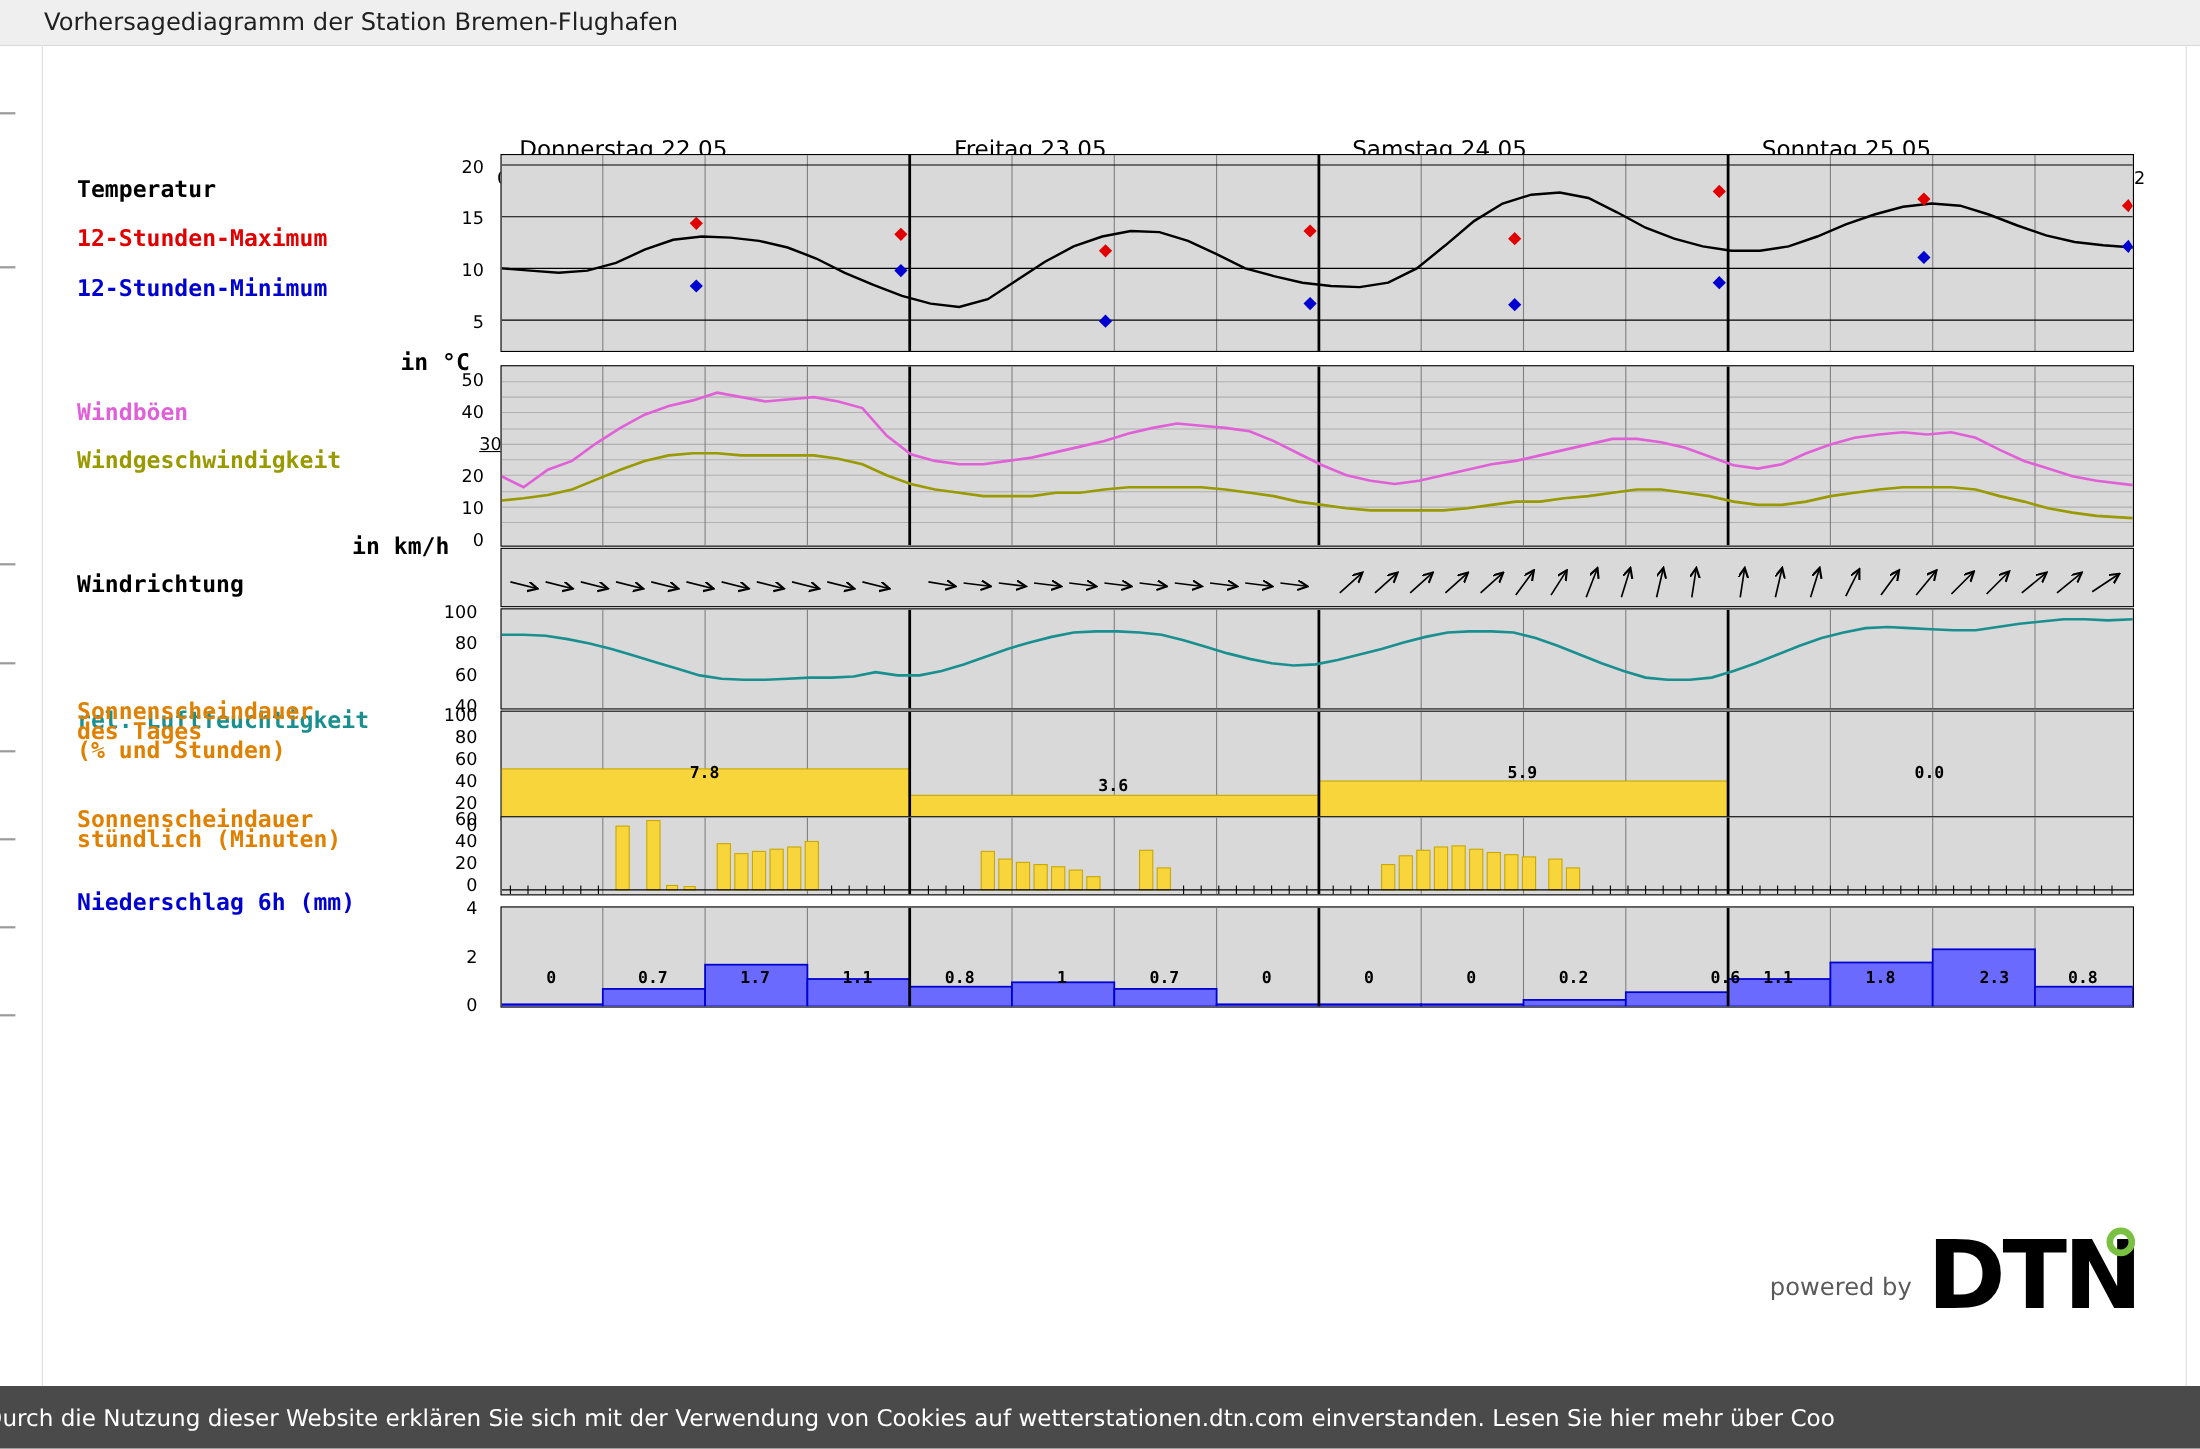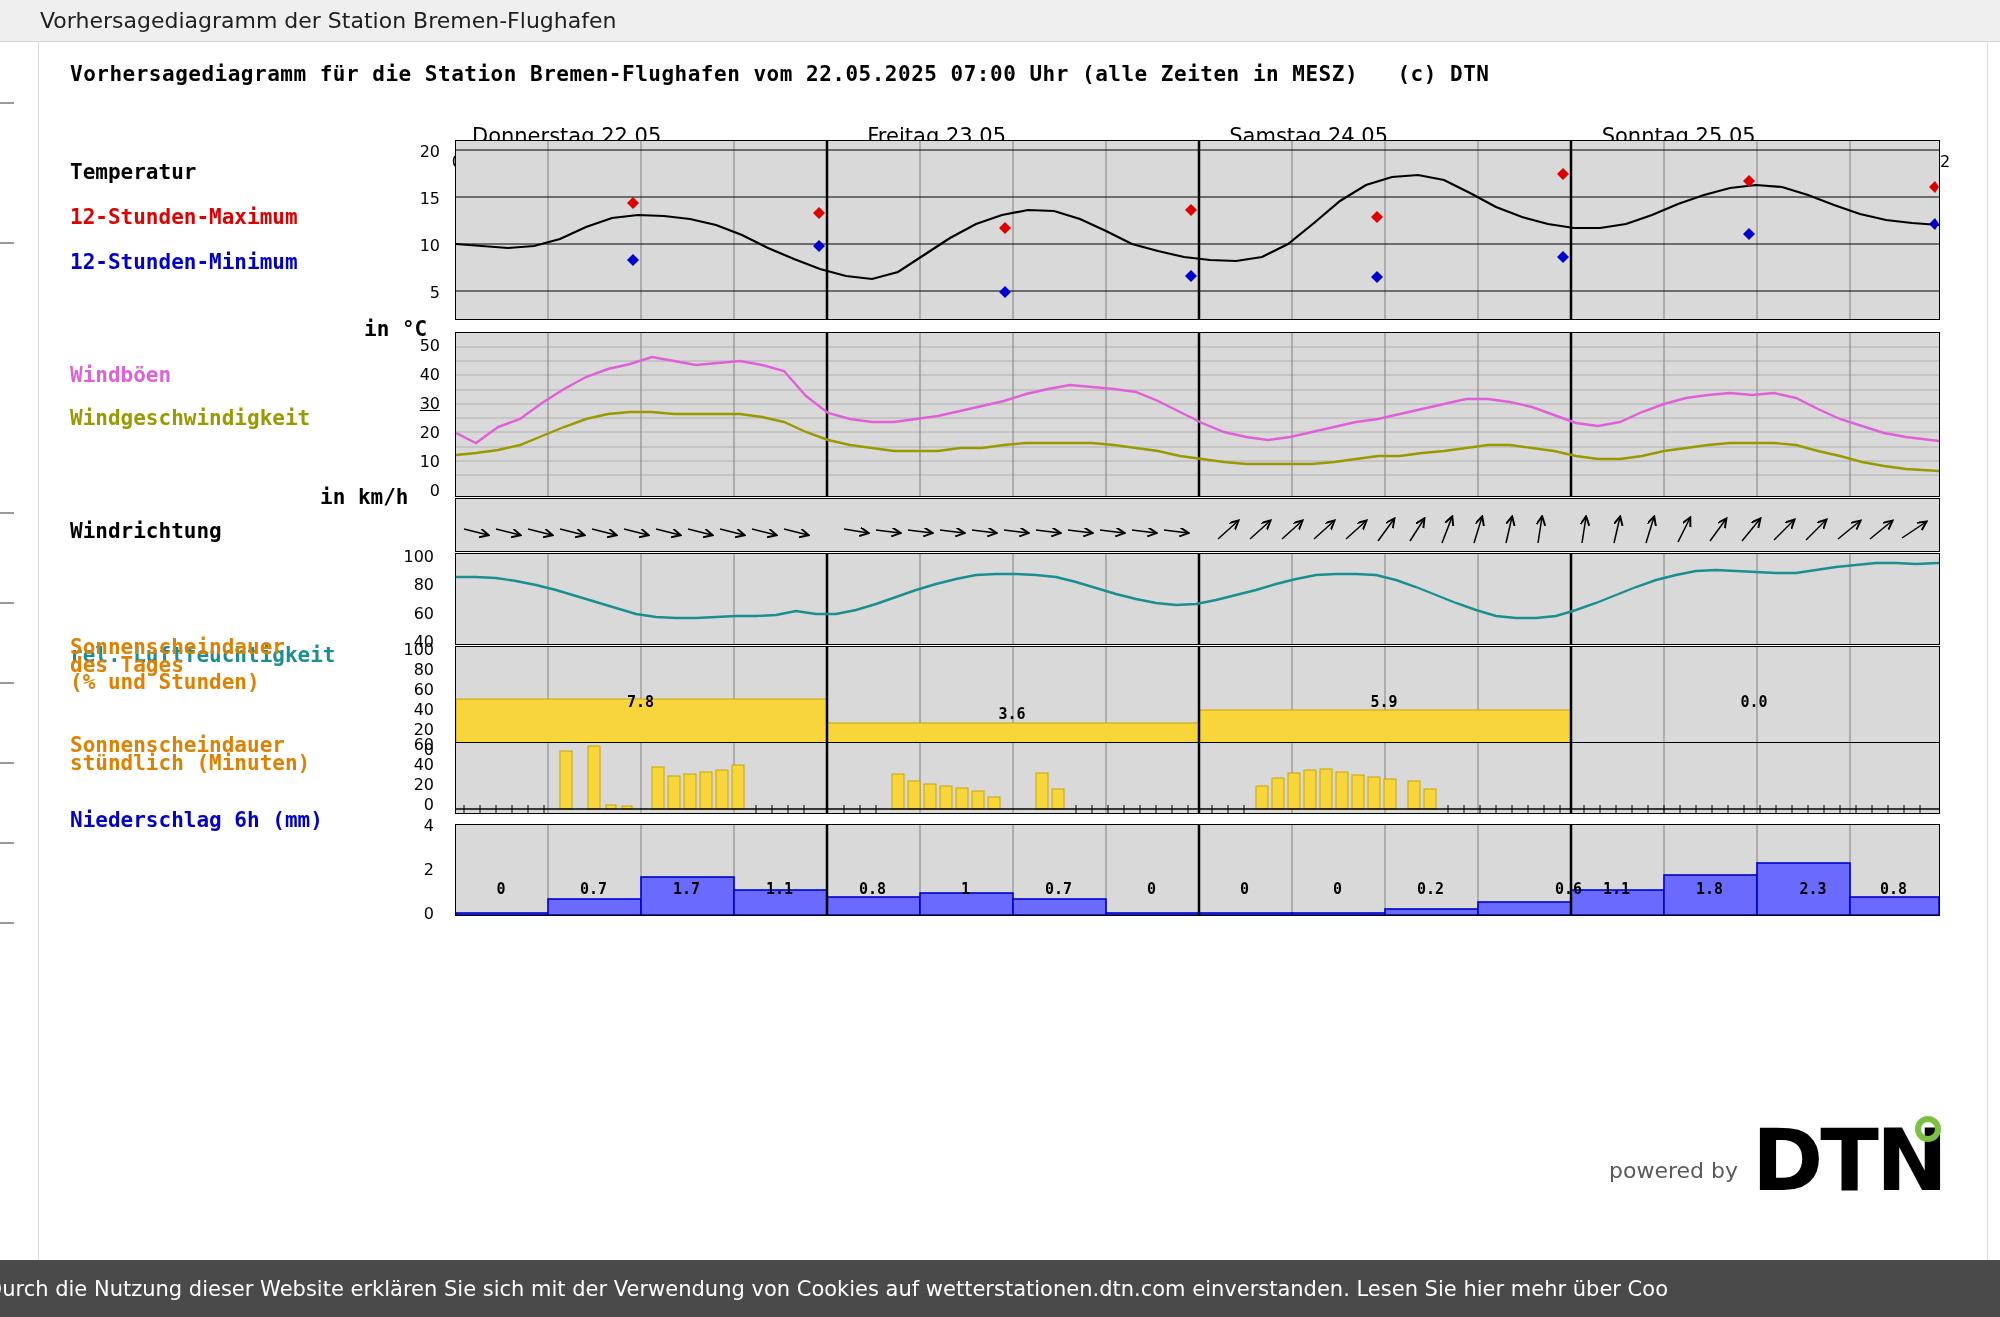--- a/index.html
+++ b/index.html
@@ -202,21 +202,20 @@
     <div class="edge-tick" style="top:200px"></div>
     <div class="edge-tick" style="top:470px"></div>
     <div class="edge-tick" style="top:560px"></div>
     <div class="edge-tick" style="top:640px"></div>
     <div class="edge-tick" style="top:720px"></div>
     <div class="edge-tick" style="top:800px"></div>
     <div class="edge-tick" style="top:880px"></div>
   </div>
   <div id="right-edge-strip"></div>
 
-  <div id="chart-header">Vorhersagediagramm für die Station Bremen-Flughafen vom 22.05.2025 07:00 Uhr (alle Zeiten in MESZ)   (c) DTN</div>
 
   <div class="daylabel" style="left:385px; top:82px;">Donnerstag 22.05.</div>
   <div class="daylabel" style="left:755px; top:82px;">Freitag 23.05.</div>
   <div class="daylabel" style="left:1127px; top:82px;">Samstag 24.05.</div>
   <div class="daylabel" style="left:1497px; top:82px;">Sonntag 25.05.</div>
 
   <div class="hourlabel" style="left:442px; top:110px;">02</div>
   <div class="hourlabel" style="left:535px; top:110px;">08</div>
   <div class="hourlabel" style="left:628px; top:110px;">14</div>
   <div class="hourlabel" style="left:721px; top:110px;">20</div>
@@ -313,21 +312,21 @@
         <polygon points="921,130 927,136 921,142 915,136"></polygon>
         <polygon points="1107,110 1113,116 1107,122 1101,116"></polygon>
         <polygon points="1293,87 1299,93 1293,99 1287,93"></polygon>
         <polygon points="1479,77 1483,83 1479,89 1473,83"></polygon>
       </g>
     </svg>
   </div>
 
   <div class="axlabel" style="left:396px; top:294px;">50</div>
   <div class="axlabel" style="left:396px; top:323px;">40</div>
-  <div class="axlabel" style="left:396px; top:352px;text-decoration:underline;">30</div>
+  <div class="axlabel" style="left:412px; top:352px;text-decoration:underline;">30</div>
   <div class="axlabel" style="left:396px; top:381px;">20</div>
   <div class="axlabel" style="left:396px; top:410px;">10</div>
   <div class="axlabel" style="left:396px; top:439px;">0</div>
 
   <div class="plot" style="top:290px; height:165px;">
     <svg width="1483" height="163" viewBox="0 0 1483 163" preserveAspectRatio="none">
       <g stroke="#b0b0b0" stroke-width="1">
         <line x1="0" y1="14" x2="1483" y2="14"></line>
         <line x1="0" y1="28" x2="1483" y2="28"></line>
         <line x1="0" y1="42" x2="1483" y2="42"></line>

